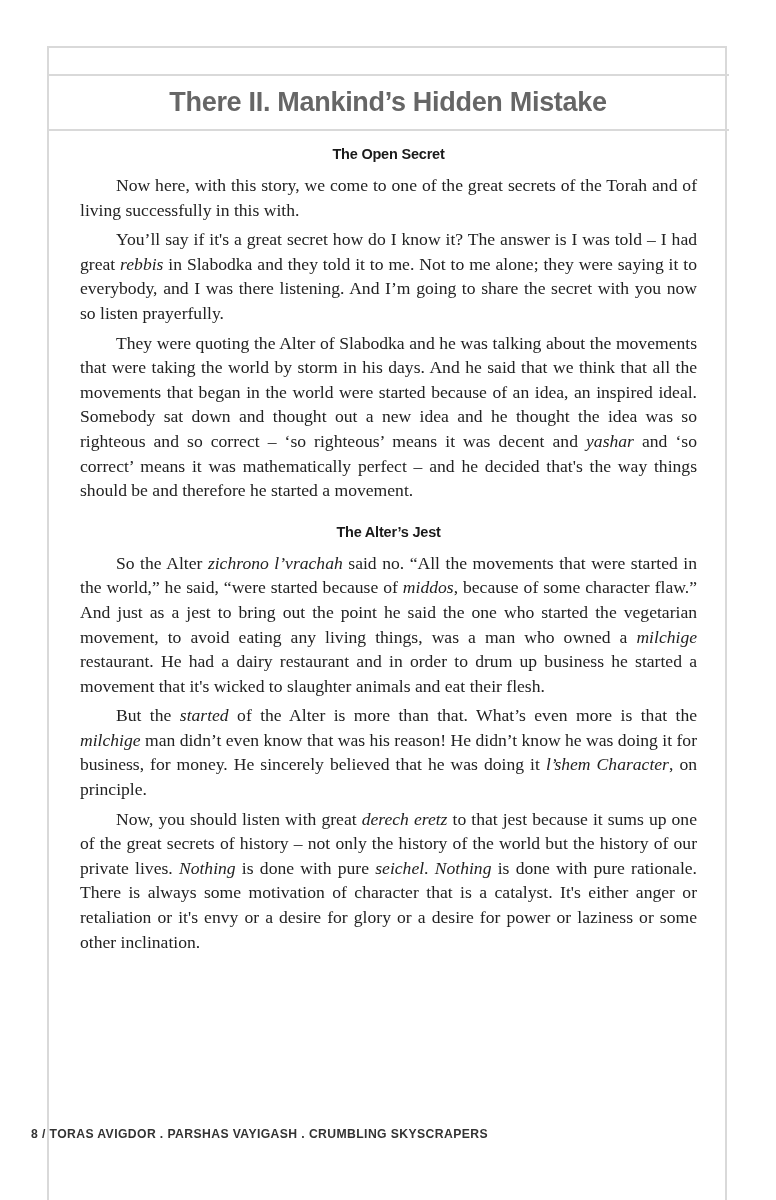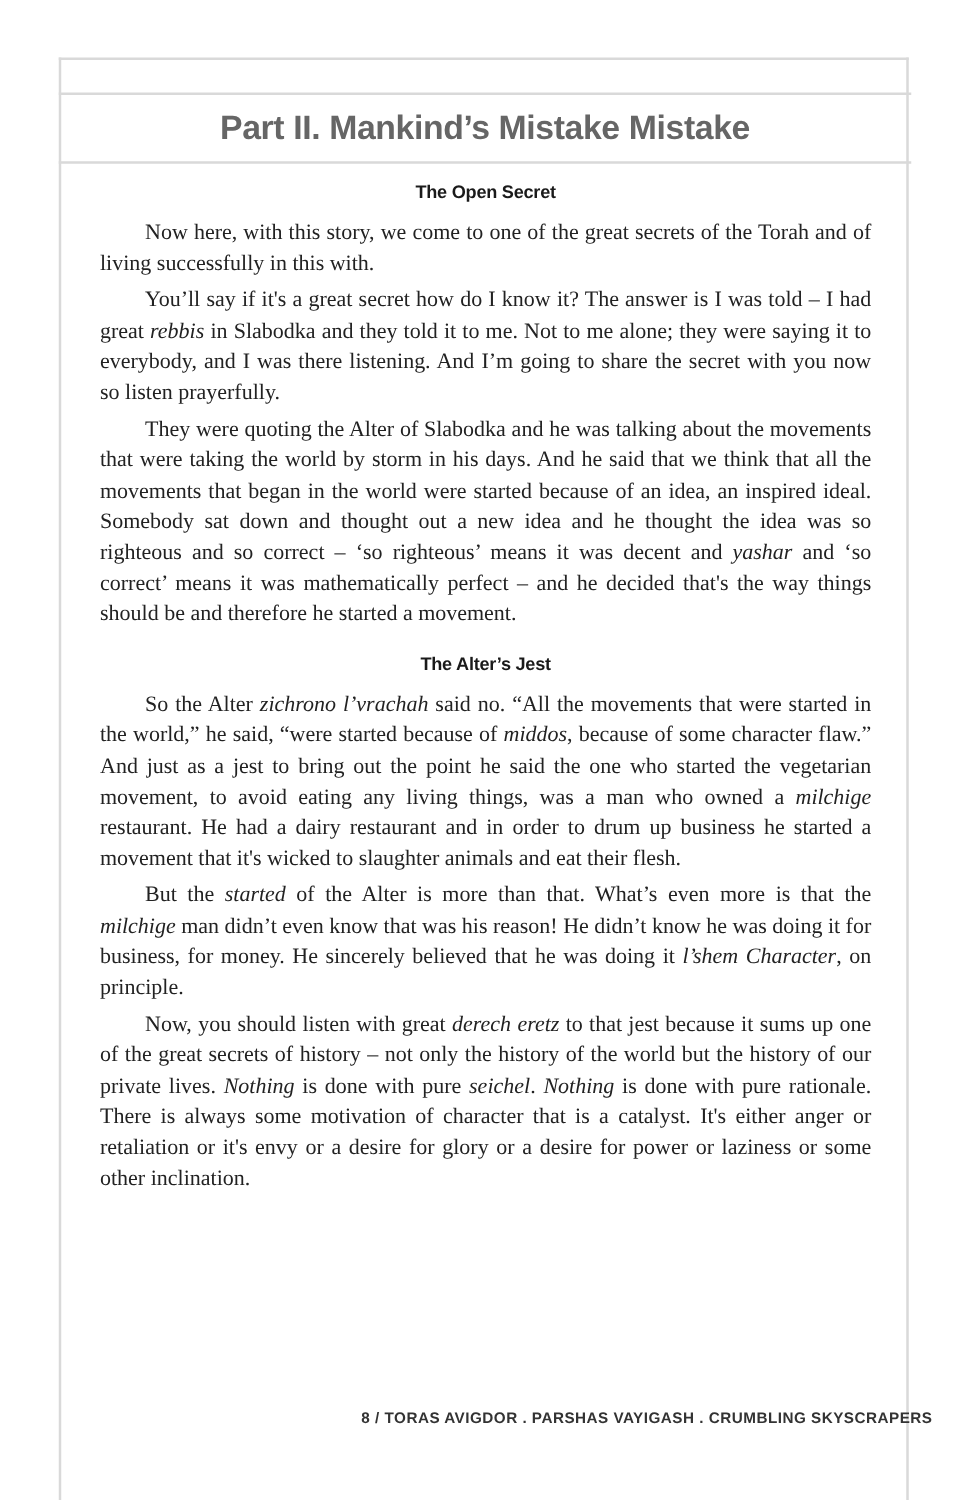--- a/index.html
+++ b/index.html
@@ -70,40 +70,40 @@
   .content h2.h1 { margin-bottom: 7px; }
   .content h2.mid { margin-top: 17px; margin-bottom: 7px; }
   .content p {
     margin: 0 0 5px 0;
     text-indent: 36px;
     text-align: justify;
   }
   .content em { font-style: italic; }
   .footer {
     position: absolute;
-    left: 64px;
+    left: 31px;
     width: 682px;
     top: 1126px;
-    text-align: right;
+    text-align: left;
     font-family: "Liberation Sans", sans-serif;
     font-weight: bold;
     font-size: 12.2px;
     letter-spacing: 0.4px;
     color: #333333;
     line-height: 16px;
   }
 </style>
 </head>
 <body>
 
 <div class="frame"></div>
 <div class="divider d1"></div>
 <div class="divider d2"></div>
 
-<h1 class="title">Part II. Mankind’s Mistake Mistake</h1>
+<h1 class="title">There II. Mankind’s Hidden Mistake</h1>
 
 <div class="content">
   <h2 class="h1">The Open Secret</h2>
   <p>Now here, with this story, we come to one of the great secrets of the Torah and of living successfully in this with.</p>
   <p>You’ll say if it's a great secret how do I know it? The answer is I was told – I had great <em>rebbis</em> in Slabodka and they told it to me. Not to me alone; they were saying it to everybody, and I was there listening. And I’m going to share the secret with you now so listen prayerfully.</p>
   <p>They were quoting the Alter of Slabodka and he was talking about the movements that were taking the world by storm in his days. And he said that we think that all the movements that began in the world were started because of an idea, an inspired ideal. Somebody sat down and thought out a new idea and he thought the idea was so righteous and so correct – ‘so righteous’ means it was decent and <em>yashar</em> and ‘so correct’ means it was mathematically perfect – and he decided that's the way things should be and therefore he started a movement.</p>
 
   <h2 class="mid">The Alter’s Jest</h2>
   <p>So the Alter <em>zichrono l’vrachah</em> said no. “All the movements that were started in the world,” he said, “were started because of <em>middos</em>, because of some character flaw.” And just as a jest to bring out the point he said the one who started the vegetarian movement, to avoid eating any living things, was a man who owned a <em>milchige</em> restaurant. He had a dairy restaurant and in order to drum up business he started a movement that it's wicked to slaughter animals and eat their flesh.</p>
   <p>But the <em>started</em> of the Alter is more than that. What’s even more is that the <em>milchige</em> man didn’t even know that was his reason! He didn’t know he was doing it for business, for money. He sincerely believed that he was doing it <em>l’shem Character</em>, on principle.</p>

